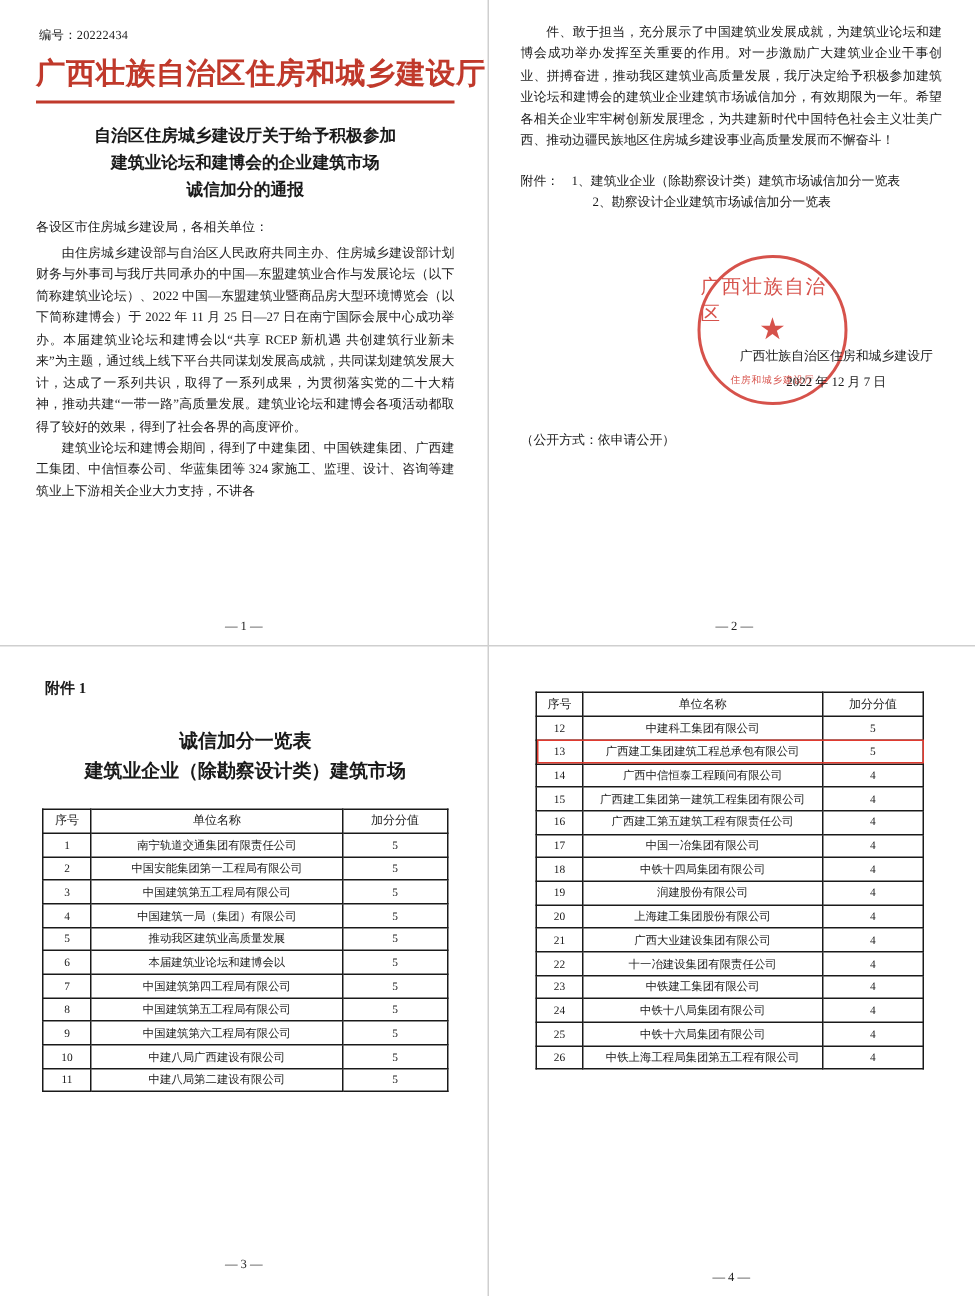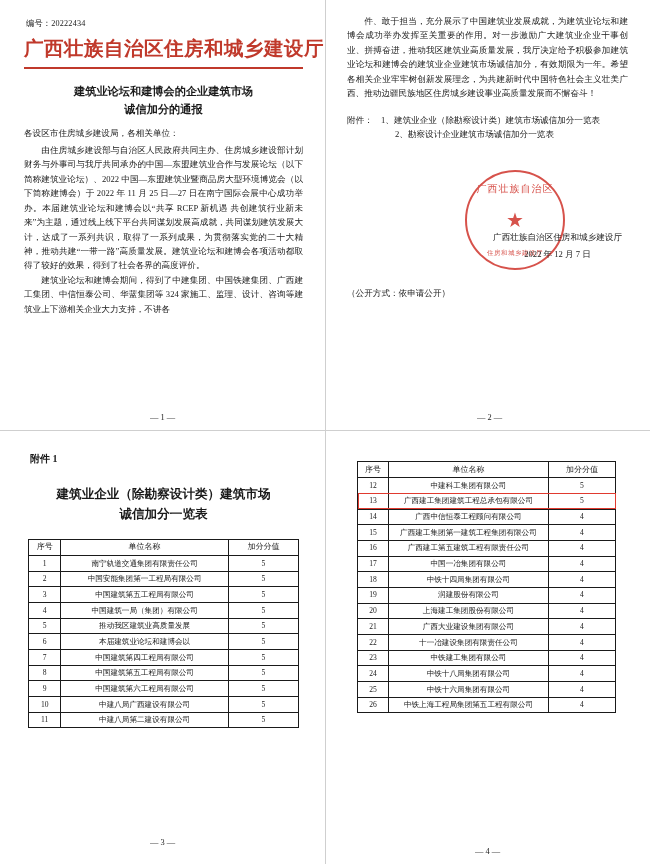--- a/index.html
+++ b/index.html
@@ -45,22 +45,22 @@
   .seal{
     position:absolute;left:118px;top:-12px;width:96px;height:96px;
     border:2.2px solid #d0342c;border-radius:50%;
     opacity:.85;
   }
   .seal .star{
     position:absolute;left:50%;top:50%;transform:translate(-50%,-50%);
     color:#d0342c;font-size:20px;line-height:1;
   }
   .seal .seal-top{
-    position:absolute;left:0;top:10px;width:100%;text-align:center;
-    color:#d0342c;font-size:10px;letter-spacing:1px;
+    position:absolute;left:0;top:10px;width:100%;text-align:left;
+    color:#d0342c;font-size:13px;letter-spacing:1px;
   }
   .seal .seal-bottom{
     position:absolute;left:0;bottom:10px;width:100%;text-align:center;
     color:#d0342c;font-size:6.5px;letter-spacing:.5px;
   }
   .signer{position:absolute;right:6px;top:50px;font-size:8.6px;text-align:center;}
   .signer .date{display:block;margin-top:5px;}
   .public-mode{margin-top:14px;font-size:8.6px;}
 
   
@@ -92,20 +92,21 @@
 <body>
 
 <div class="v-div"></div>
 <div class="h-div"></div>
 
 <div class="page" id="p1">
   <div class="doc-no">编号：20222434</div>
   <div class="org-title">广西壮族自治区住房和城乡建设厅</div>
   <div class="red-rule"></div>
   <div class="doc-title">
+    <div>自治区住房城乡建设厅关于给予积极参加</div>
     <div>建筑业论坛和建博会的企业建筑市场</div>
     <div>诚信加分的通报</div>
   </div>
   <div class="recipient">各设区市住房城乡建设局，各相关单位：</div>
   <p class="body-p">由住房城乡建设部与自治区人民政府共同主办、住房城乡建设部计划财务与外事司与我厅共同承办的中国—东盟建筑业合作与发展论坛（以下简称建筑业论坛）、2022 中国—东盟建筑业暨商品房大型环境博览会（以下简称建博会）于 2022 年 11 月 25 日—27 日在南宁国际会展中心成功举办。本届建筑业论坛和建博会以“共享 RCEP 新机遇 共创建筑行业新未来”为主题，通过线上线下平台共同谋划发展高成就，共同谋划建筑发展大计，达成了一系列共识，取得了一系列成果，为贯彻落实党的二十大精神，推动共建“一带一路”高质量发展。建筑业论坛和建博会各项活动都取得了较好的效果，得到了社会各界的高度评价。</p>
   <p class="body-p">建筑业论坛和建博会期间，得到了中建集团、中国铁建集团、广西建工集团、中信恒泰公司、华蓝集团等 324 家施工、监理、设计、咨询等建筑业上下游相关企业大力支持，不讲各</p>
   <div class="pagenum">— 1 —</div>
 </div>
 
 <div class="page" id="p2">
@@ -133,22 +134,22 @@
     </div>
   </div>
 
   <div class="public-mode">（公开方式：依申请公开）</div>
   <div class="pagenum">— 2 —</div>
 </div>
 
 <div class="page" id="p3">
   <div class="attach-label">附件 1</div>
   <div class="tbl-title">
+    <div>诚信加分一览表</div>
     <div>建筑业企业（除勘察设计类）建筑市场</div>
-    <div>诚信加分一览表</div>
   </div>
   <table class="t" id="tbl3">
     <thead>
       <tr>
         <th class="col-no">序号</th>
         <th class="col-name">单位名称</th>
         <th class="col-score">加分分值</th>
       </tr>
     </thead>
     <tbody>

